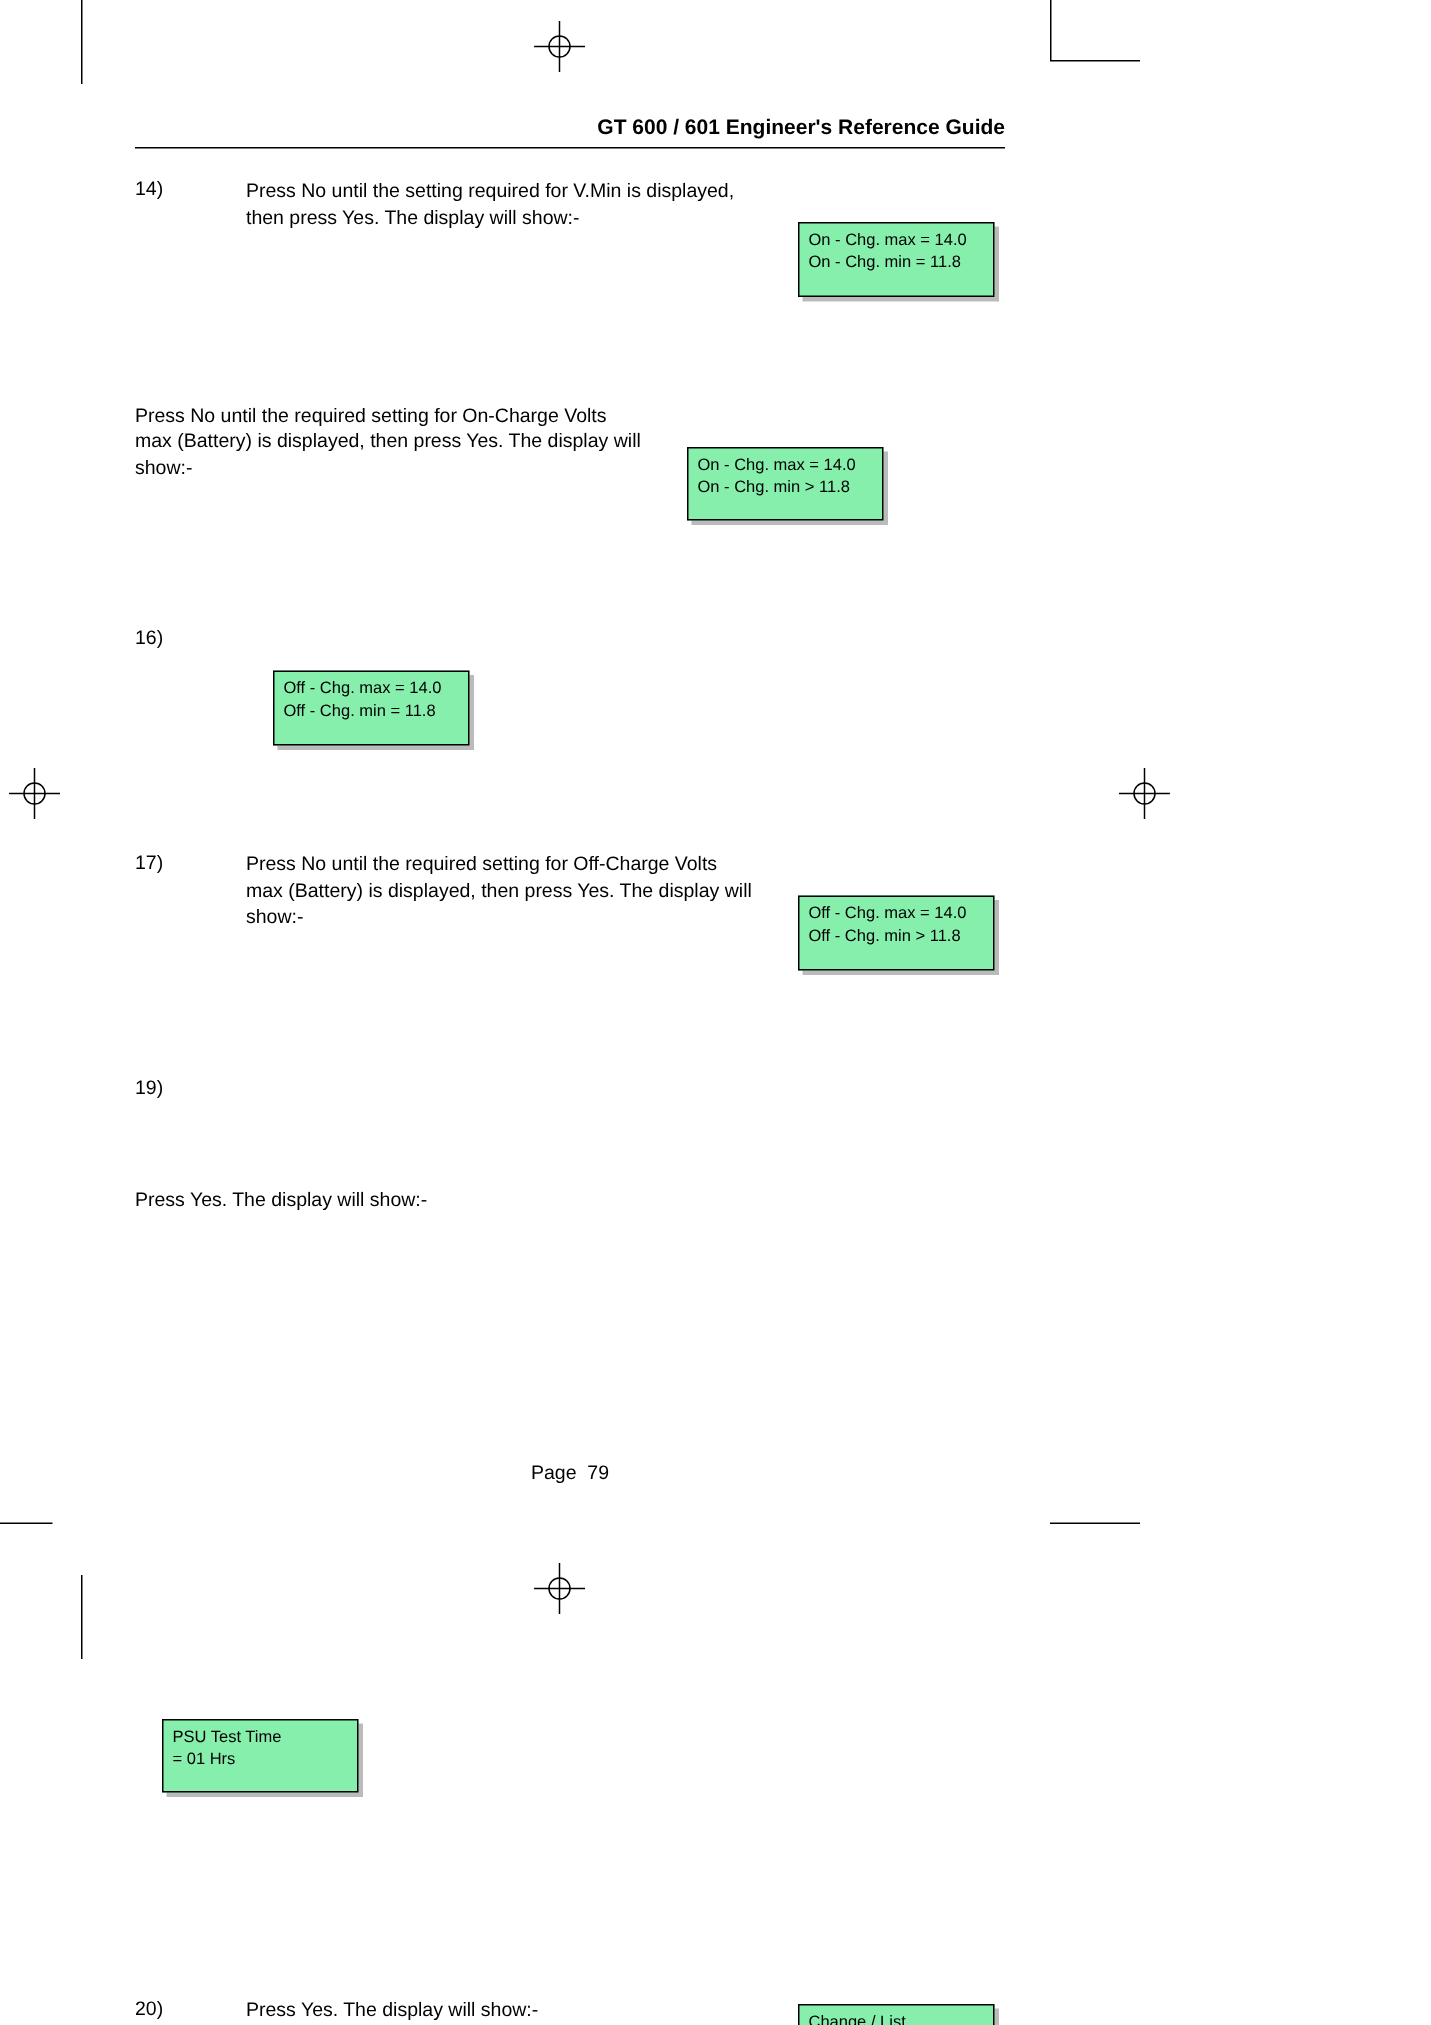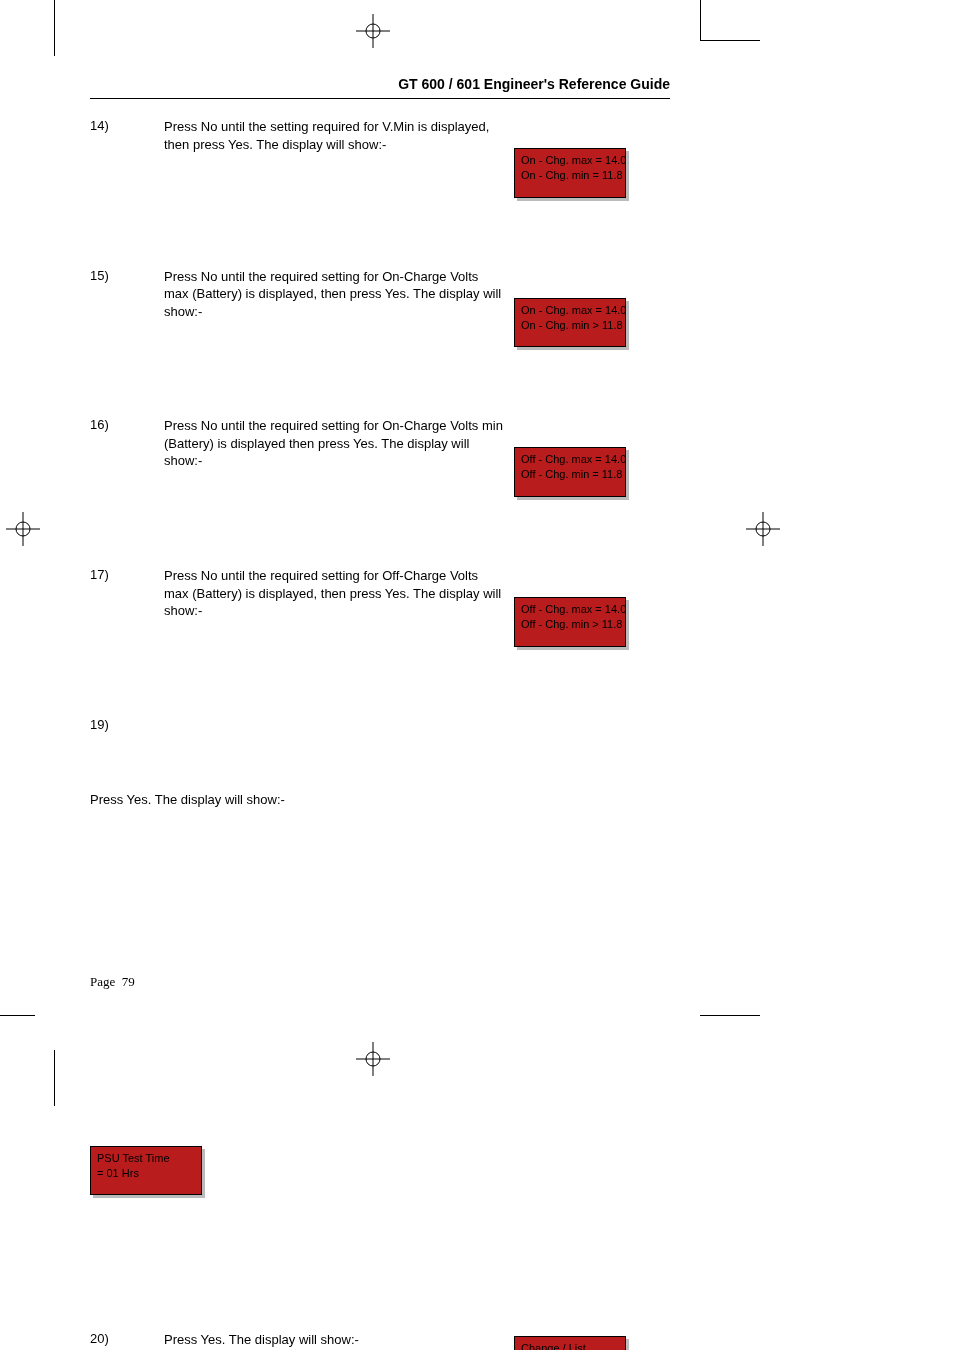--- a/index.html
+++ b/index.html
@@ -30,31 +30,32 @@
   .step { display: flex; margin-bottom: 70px; }
   .step-num { width: 74px; flex: 0 0 74px; font-size: 13px; }
   .step-text { flex: 0 0 350px; font-size: 13px; line-height: 1.35; padding-right: 10px; }
   .step-display { flex: 0 0 150px; padding-top: 30px; }
   .step.short .step-display { padding-top: 5px; }
   .step.step19 .step-display { padding-top: -5px; }
   .step.step19 { margin-bottom: 40px; flex-direction: column; }
   .step.step20 { margin-bottom: 40px; }
 
   .lcd {
-    width: 112px;
+    width: 131px;
     border: 1px solid #000;
     box-shadow: 3px 3px 0 0 #bbb;
     padding: 4px 6px 14px 6px;
     font-size: 11px;
     line-height: 1.35;
-    background: #b91c1c;
+    background: #86efac;
+    margin-left: 18px;
   }
   .lcd-line { white-space: nowrap; }
 
-  .footer { position: absolute; left: 90px; top: 974px; width: 580px; font-size: 13px; font-family: Liberation Serif, serif; }
+  .footer { position: absolute; left: 90px; top: 974px; width: 580px; text-align: center; font-size: 13px; }
 </style>
 </head>
 <body>
 
 <div class="page">
 
   <div class="crop-tl-v"></div>
   <div class="crop-tr-v"></div>
   <div class="crop-tr-h"></div>
   <div class="crop-bl-v"></div>
@@ -101,33 +102,31 @@
 The display will show:-</div>
       <div class="step-display">
         <div class="lcd">
           <div class="lcd-line">On - Chg. max = 14.0</div>
           <div class="lcd-line">On - Chg. min = 11.8</div>
         </div>
       </div>
     </div>
 
     <div class="step">
-      <div class="step-num">15)</div>
       <div class="step-text">Press No until the required setting for On-Charge Volts max (Battery) is displayed, then press Yes. The display will show:-</div>
       <div class="step-display">
         <div class="lcd">
           <div class="lcd-line">On - Chg. max = 14.0</div>
           <div class="lcd-line">On - Chg. min &gt; 11.8</div>
         </div>
       </div>
     </div>
 
     <div class="step">
       <div class="step-num">16)</div>
-      <div class="step-text">Press No until the required setting for On-Charge Volts min (Battery) is displayed then press Yes. The display will show:-</div>
       <div class="step-display">
         <div class="lcd">
           <div class="lcd-line">Off - Chg. max = 14.0</div>
           <div class="lcd-line">Off - Chg. min = 11.8</div>
         </div>
       </div>
     </div>
 
     <div class="step">
       <div class="step-num">17)</div>

